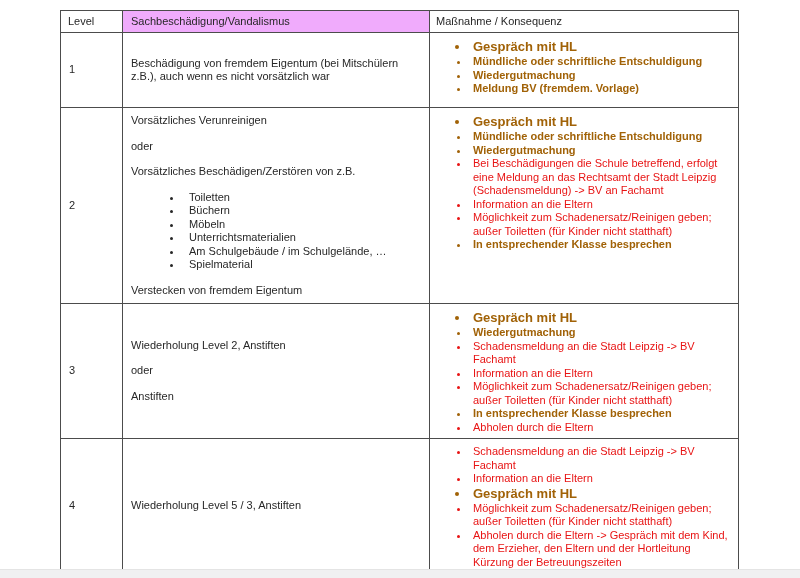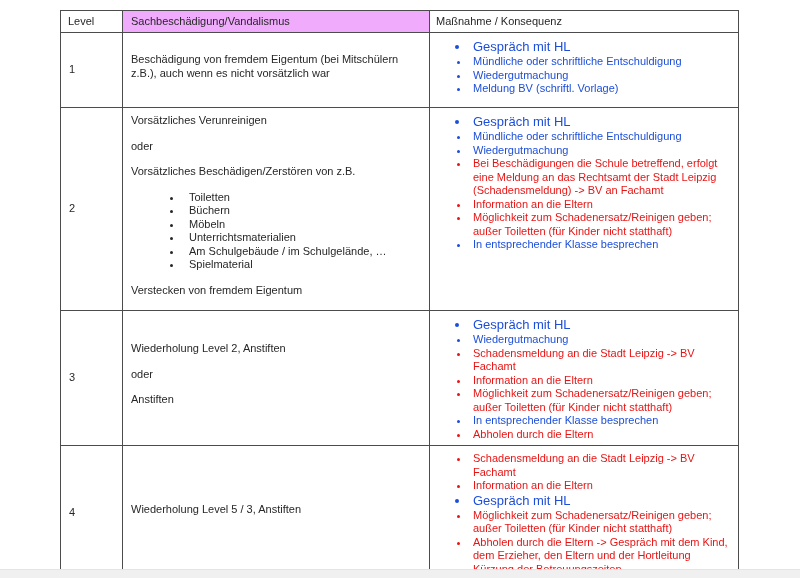--- a/index.html
+++ b/index.html
@@ -47,21 +47,21 @@
     font-weight: bold;
     font-size: 11.5px;
   }
   th.h-measures { padding: 2px 4px 2px 6px; vertical-align: middle; }
 
   td.col-level {
     padding: 2px 4px 2px 8px;
     vertical-align: middle;
   }
   td.col-incident {
-    padding: 6px 6px 13px 8px;
+    padding: 6px 6px 6px 8px;
     vertical-align: middle;
   }
   td.col-incident p {
     margin: 0 0 12px 0;
   }
   td.col-incident p:last-child { margin-bottom: 0; }
   td.col-incident ul {
     margin: 0 0 12px 0;
     padding: 0 0 0 52px;
     list-style: disc outside;
@@ -74,21 +74,21 @@
   }
   td.col-measures ul {
     margin: 0;
     padding: 0 0 0 40px;
     list-style: disc outside;
   }
   td.col-measures li {
     padding-left: 3px;
     margin: 0;
   }
-  td.col-measures li.black { color: #1d4ed8; }
+  td.col-measures li.black { color: #a16207; font-weight: bold; }
   td.col-measures li.red   { color: var(--red); }
   td.col-measures li.emphasis {
     font-size: 13px;
     line-height: 16px;
   }
 
   tr.footer-row { height: 29px; }
   td.footer-cell {
     padding: 2px 4px 2px 5px;
     vertical-align: middle;
@@ -127,21 +127,21 @@
         <tr style="height: 75px;">
           <td class="col-level">1</td>
           <td class="col-incident">
             <p>Beschädigung von fremdem Eigentum (bei Mitschülern z.B.), auch wenn es nicht vorsätzlich war</p>
           </td>
           <td class="col-measures">
             <ul>
               <li class="black emphasis">Gespräch mit HL</li>
               <li class="black">Mündliche oder schriftliche Entschuldigung</li>
               <li class="black">Wiedergutmachung</li>
-              <li class="black">Meldung BV (schriftl. Vorlage)</li>
+              <li class="black">Meldung BV (fremdem. Vorlage)</li>
             </ul>
           </td>
         </tr>
         <tr style="height: 179px;">
           <td class="col-level">2</td>
           <td class="col-incident">
             <p>Vorsätzliches Verunreinigen</p>
             <p>oder</p>
             <p>Vorsätzliches Beschädigen/Zerstören von z.B.</p>
             <ul>

